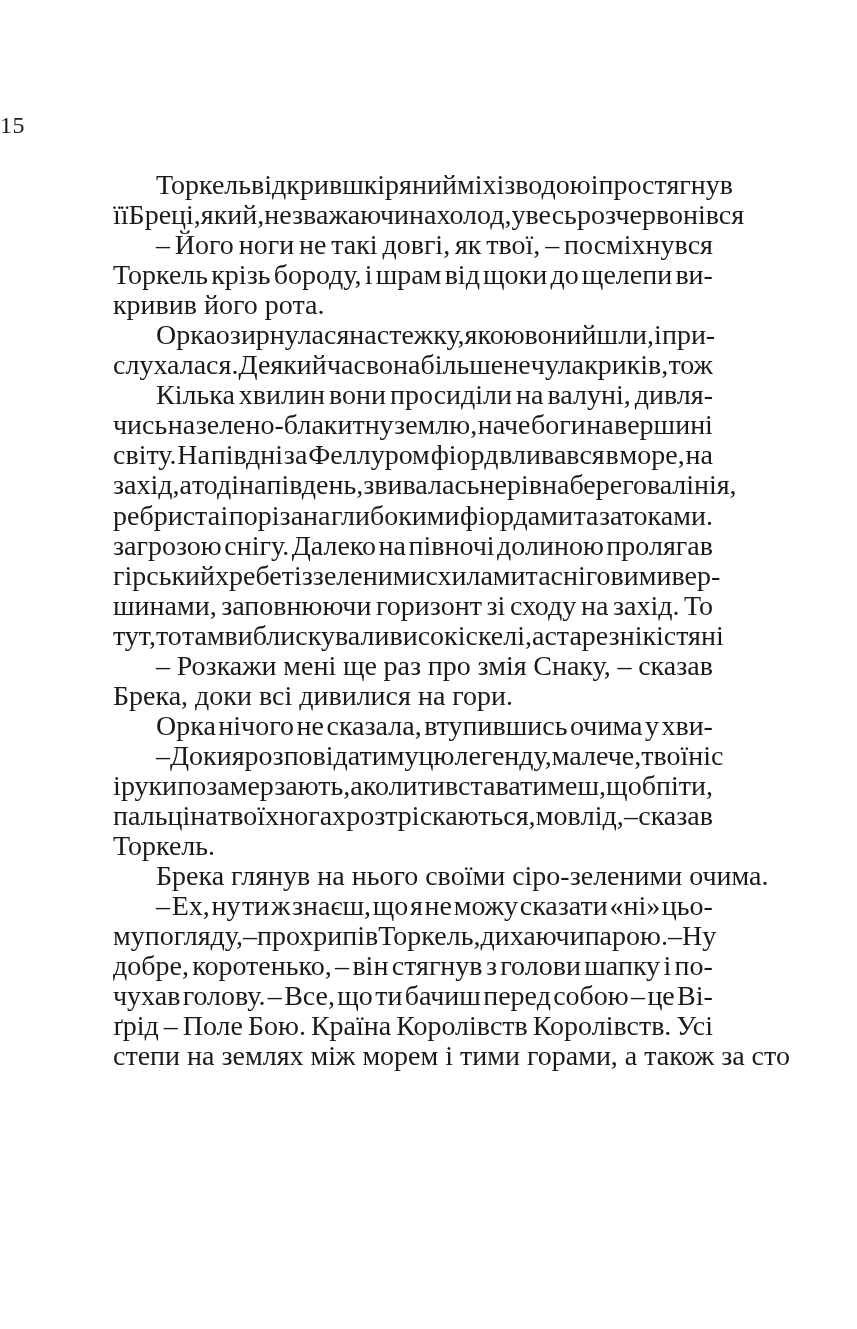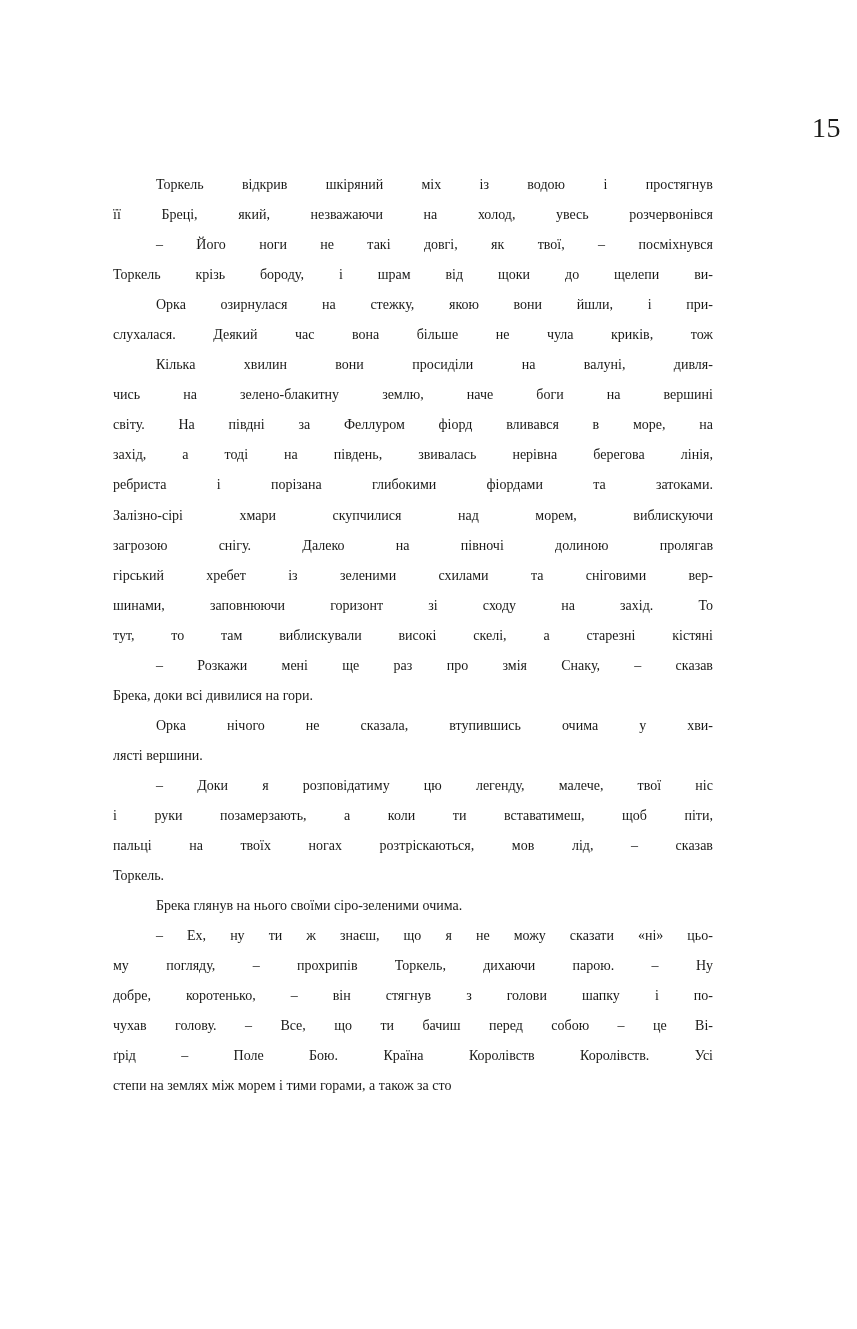--- a/index.html
+++ b/index.html
@@ -18,33 +18,33 @@
     font-family: "Liberation Serif", "DejaVu Serif", serif;
     color: #1a1a18;
   }
 
   
   .folio {
     position: absolute;
     top: 112px;
     left: 0;
     width: 841px;
-    text-align: right;
-    font-size: 28px;
+    text-align: left;
+    font-size: 24px;
     letter-spacing: 0.5px;
     color: #1a1a18;
   }
 
   
   .textblock {
     position: absolute;
     top: 170px;
     left: 113px;
     width: 600px;
-    font-size: 14px;
+    font-size: 28px;
     line-height: 30.05px;
     text-align: left;
     color: #1a1a18;
   }
 
   .para {
     margin: 0;
   }
 
   
@@ -120,20 +120,21 @@
           <span class="w">крізь</span>
           <span class="w">бороду,</span>
           <span class="w">і</span>
           <span class="w">шрам</span>
           <span class="w">від</span>
           <span class="w">щоки</span>
           <span class="w">до</span>
           <span class="w">щелепи</span>
           <span class="w">ви-</span>
         </span>
+        <span class="ln">кривив його рота.</span>
       </p>
       <p class="para">
         <span class="ln just indent">
           <span class="w">Орка</span>
           <span class="w">озирнулася</span>
           <span class="w">на</span>
           <span class="w">стежку,</span>
           <span class="w">якою</span>
           <span class="w">вони</span>
           <span class="w">йшли,</span>
@@ -198,28 +199,20 @@
         <span class="ln just">
           <span class="w">ребриста</span>
           <span class="w">і</span>
           <span class="w">порізана</span>
           <span class="w">глибокими</span>
           <span class="w">фіордами</span>
           <span class="w">та</span>
           <span class="w">затоками.</span>
         </span>
         <span class="ln just">
-          <span class="w">Залізно-сірі</span>
-          <span class="w">хмари</span>
-          <span class="w">скупчилися</span>
-          <span class="w">над</span>
-          <span class="w">морем,</span>
-          <span class="w">виблискуючи</span>
-        </span>
-        <span class="ln just">
           <span class="w">загрозою</span>
           <span class="w">снігу.</span>
           <span class="w">Далеко</span>
           <span class="w">на</span>
           <span class="w">півночі</span>
           <span class="w">долиною</span>
           <span class="w">пролягав</span>
         </span>
         <span class="ln just">
           <span class="w">гірський</span>
@@ -272,21 +265,20 @@
         <span class="ln just indent">
           <span class="w">Орка</span>
           <span class="w">нічого</span>
           <span class="w">не</span>
           <span class="w">сказала,</span>
           <span class="w">втупившись</span>
           <span class="w">очима</span>
           <span class="w">у</span>
           <span class="w">хви-</span>
         </span>
-        <span class="ln">лясті вершини.</span>
       </p>
       <p class="para">
         <span class="ln just indent">
           <span class="w">–</span>
           <span class="w">Доки</span>
           <span class="w">я</span>
           <span class="w">розповідатиму</span>
           <span class="w">цю</span>
           <span class="w">легенду,</span>
           <span class="w">малече,</span>

